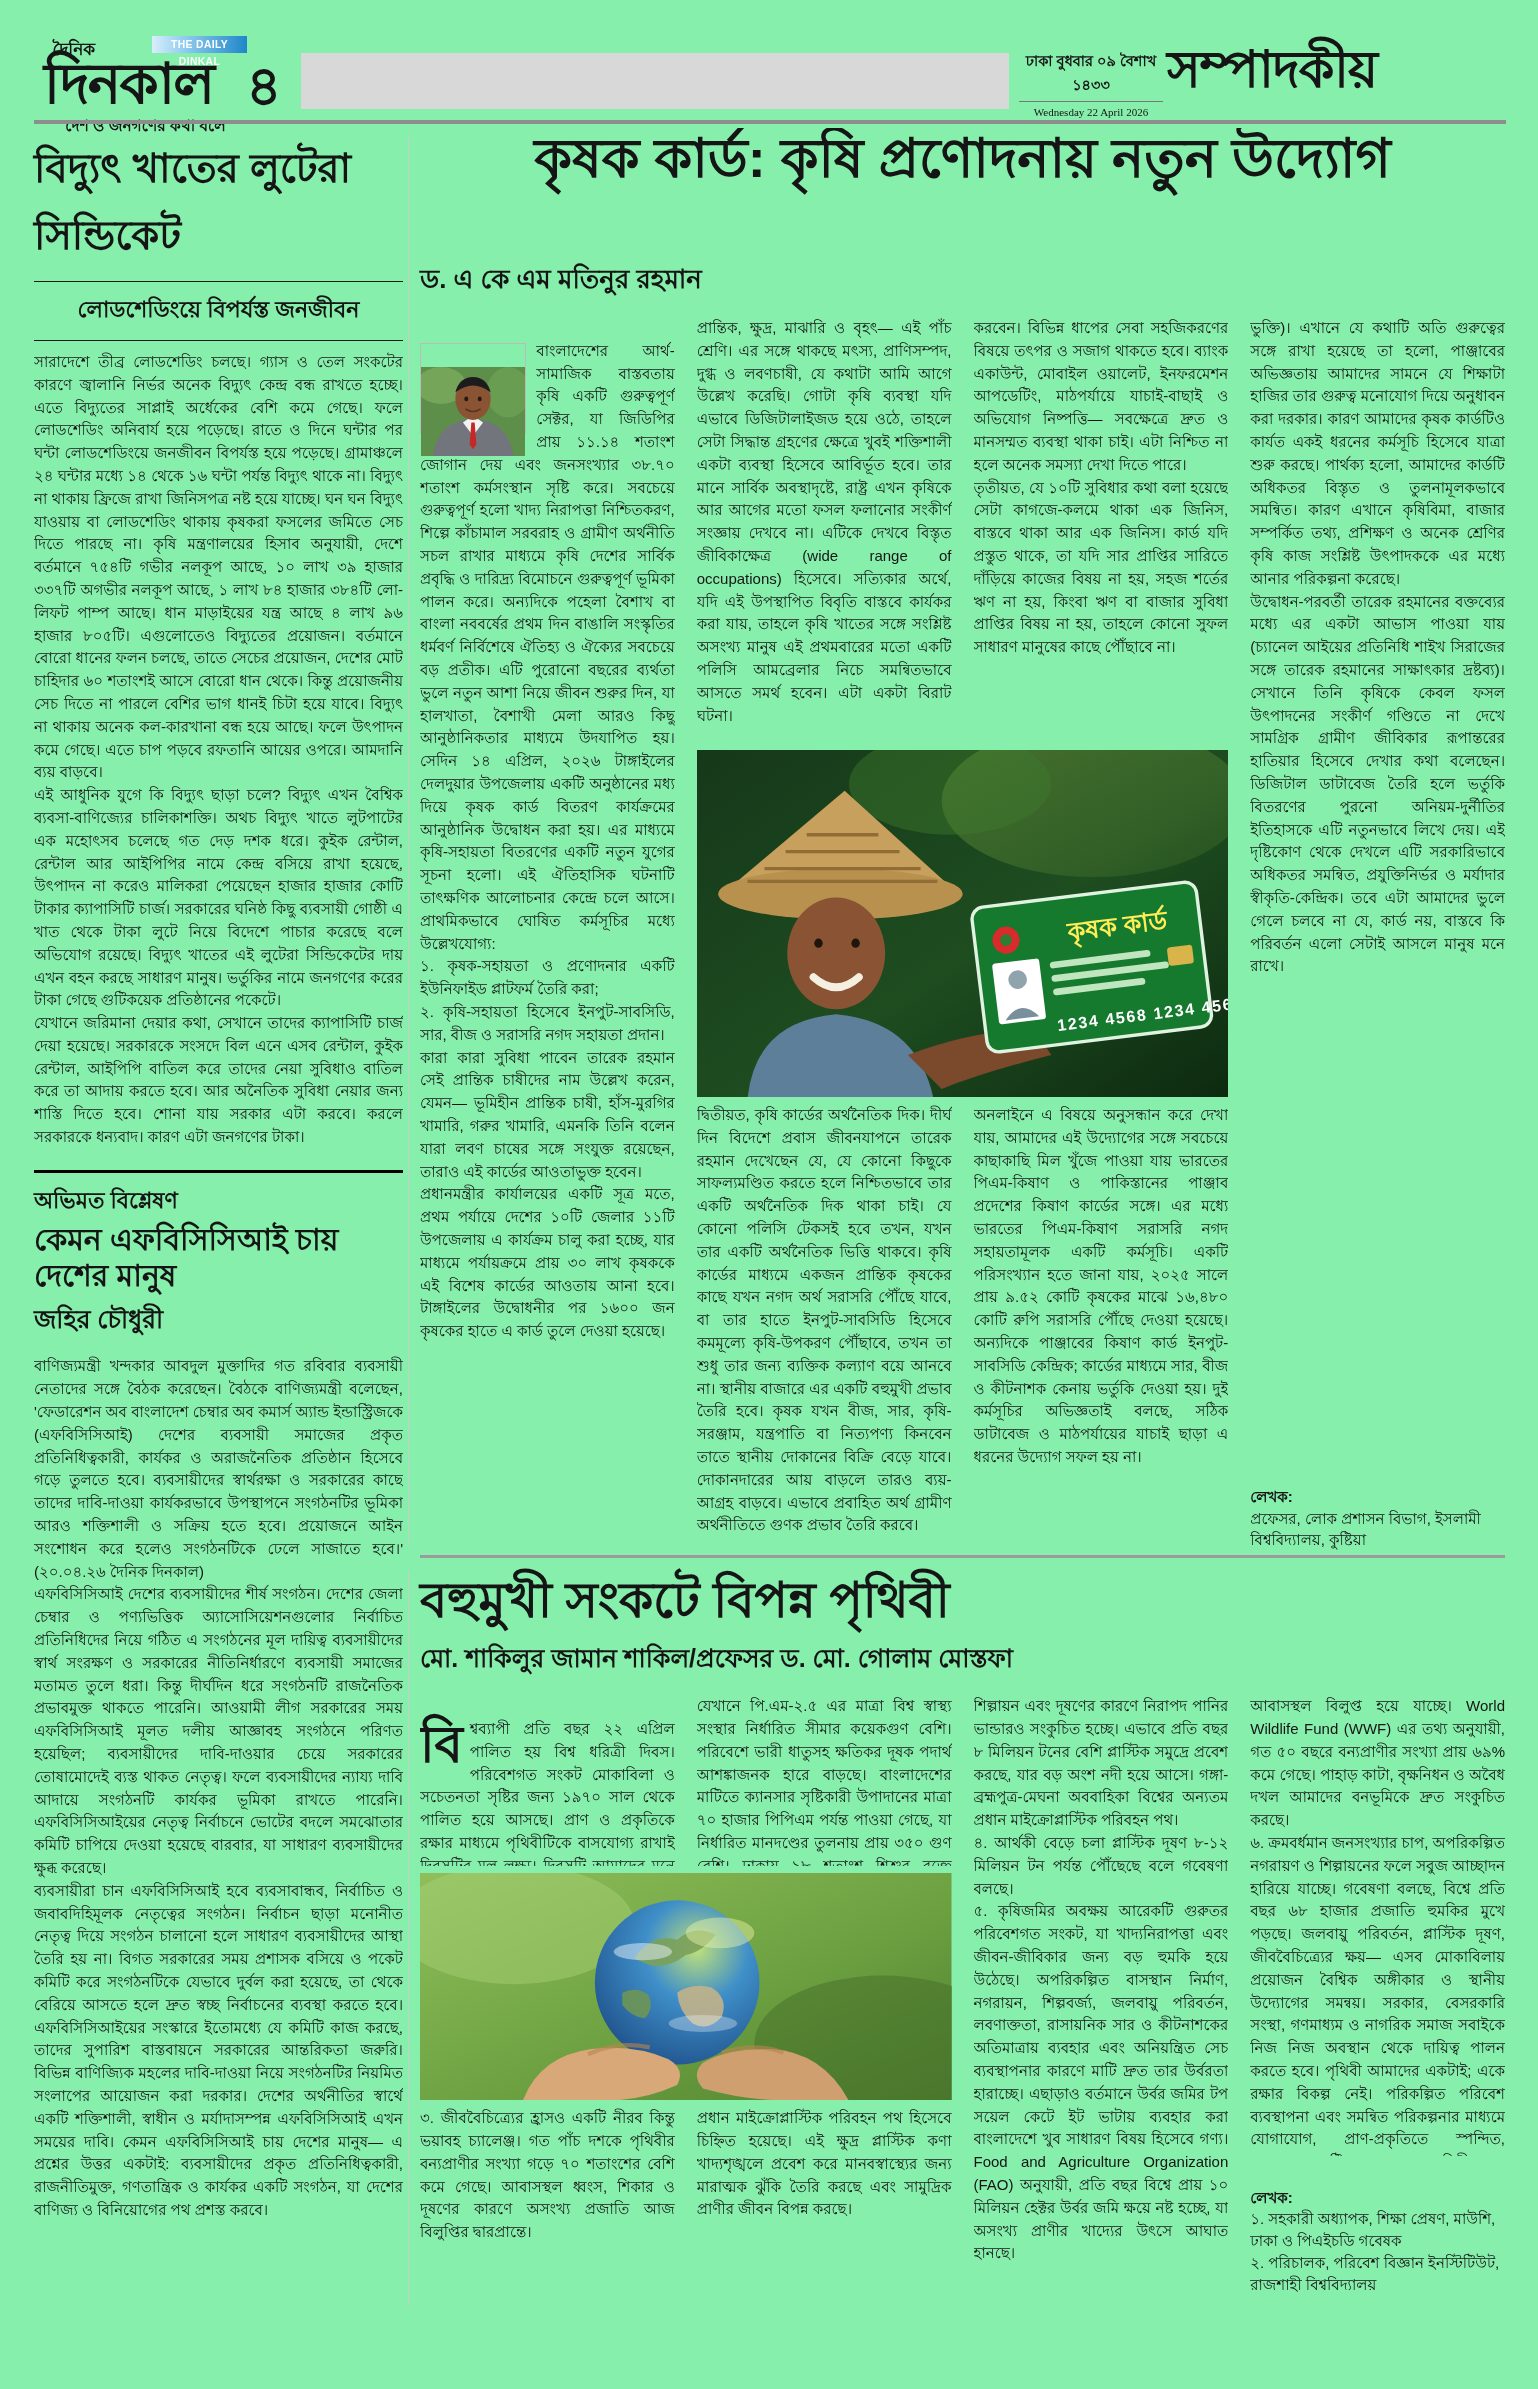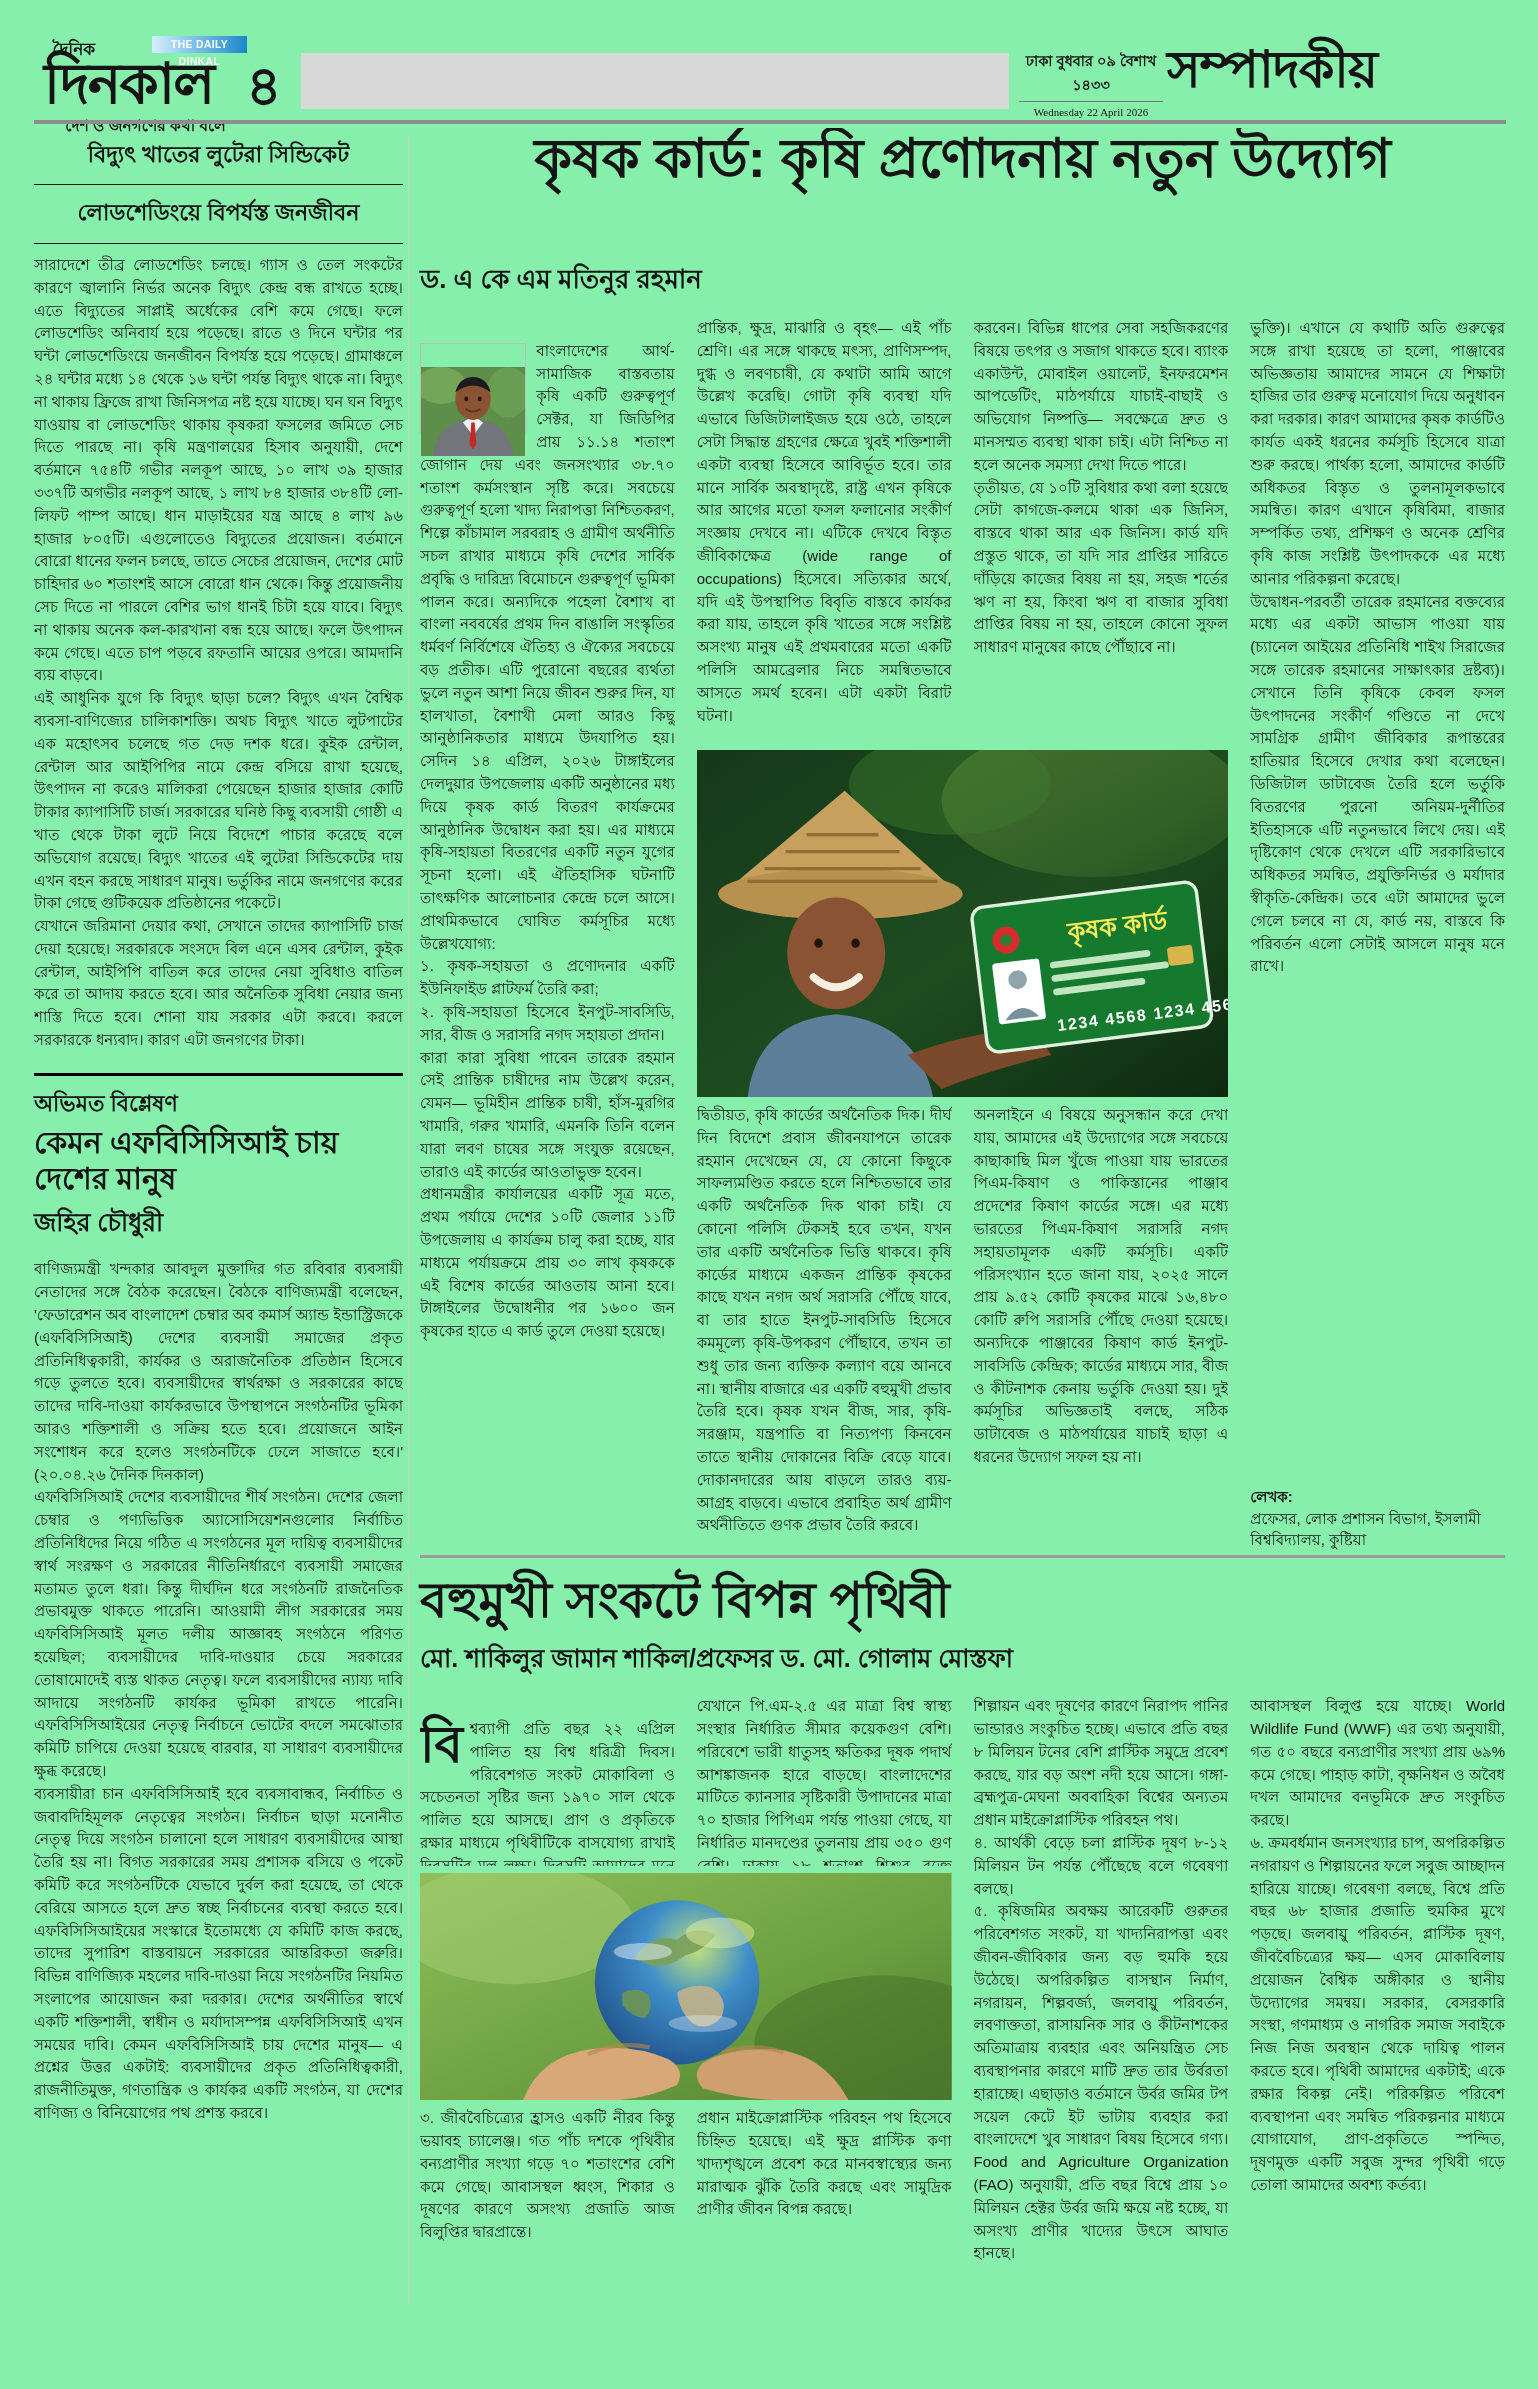--- a/index.html
+++ b/index.html
@@ -26,21 +26,21 @@
   .vrule-1 { position:absolute; left:408px; top:135px; width:0.9px; height:1410px; background:#cccccc; }
   .vrule-2 { position:absolute; left:408px; top:1571px; width:0.9px; height:735px; background:#cccccc; }
 
   
   .cell, .cell-text { text-align:justify; font-size:15px; line-height:1.52; white-space:pre-line; overflow:hidden; }
   .credit { margin-top:8.5px; font-size:15px; line-height:1.45; white-space:pre-line; }
   .credit b { font-weight:800; }
 
   
   .leftcol { position:absolute; left:34px; top:130px; width:369px; height:2184px; display:flex; flex-direction:column; }
-  .a1-head { font-size:22px; font-weight:800; text-align:center; padding:6.8px 0 10.3px; border-bottom:1.7px solid #1a1a1a; }
+  .a1-head { font-size:40px; font-weight:800; padding:6.8px 0 10.3px; border-bottom:1.7px solid #1a1a1a; }
   .a1-sub  { font-size:22px; font-weight:700; text-align:center; padding:10.3px 0; border-bottom:1.7px solid #1a1a1a; }
   .a1-body { height:805px; margin-top:10.3px; }
   .opinion-divider { border-top:3.4px solid #000; margin:13.7px 0 10.3px; }
   .a2-kicker { font-size:22px; font-weight:700; margin-bottom:1.7px; }
   .a2-head { font-size:30px; font-weight:800; line-height:1.2; margin-bottom:6.8px; }
   .a2-byline { font-size:25px; font-weight:700; margin-bottom:12px; }
   .a2-body { flex:1; }
 
   
   .mainart { position:absolute; left:420px; top:128px; width:1085px; }
@@ -256,18 +256,23 @@
       <div class="e-c1b cell">৩. জীববৈচিত্র্যের হ্রাসও একটি নীরব কিন্তু ভয়াবহ চ্যালেঞ্জ। গত পাঁচ দশকে পৃথিবীর বন্যপ্রাণীর সংখ্যা গড়ে ৭০ শতাংশের বেশি কমে গেছে। আবাসস্থল ধ্বংস, শিকার ও দূষণের কারণে অসংখ্য প্রজাতি আজ বিলুপ্তির দ্বারপ্রান্তে।</div>
       <div class="e-c2b cell">প্রধান মাইক্রোপ্লাস্টিক পরিবহন পথ হিসেবে চিহ্নিত হয়েছে। এই ক্ষুদ্র প্লাস্টিক কণা খাদ্যশৃঙ্খলে প্রবেশ করে মানবস্বাস্থ্যের জন্য মারাত্মক ঝুঁকি তৈরি করছে এবং সামুদ্রিক প্রাণীর জীবন বিপন্ন করছে।</div>
 
       <div class="e-c3 cell">শিল্পায়ন এবং দূষণের কারণে নিরাপদ পানির ভান্ডারও সংকুচিত হচ্ছে। এভাবে প্রতি বছর ৮ মিলিয়ন টনের বেশি প্লাস্টিক সমুদ্রে প্রবেশ করছে, যার বড় অংশ নদী হয়ে আসে। গঙ্গা-ব্রহ্মপুত্র-মেঘনা অববাহিকা বিশ্বের অন্যতম প্রধান মাইক্রোপ্লাস্টিক পরিবহন পথ।
 ৪. আর্থকী বেড়ে চলা প্লাস্টিক দূষণ ৮-১২ মিলিয়ন টন পর্যন্ত পৌঁছেছে বলে গবেষণা বলছে।
 ৫. কৃষিজমির অবক্ষয় আরেকটি গুরুতর পরিবেশগত সংকট, যা খাদ্যনিরাপত্তা এবং জীবন-জীবিকার জন্য বড় হুমকি হয়ে উঠেছে। অপরিকল্পিত বাসস্থান নির্মাণ, নগরায়ন, শিল্পবর্জ্য, জলবায়ু পরিবর্তন, লবণাক্ততা, রাসায়নিক সার ও কীটনাশকের অতিমাত্রায় ব্যবহার এবং অনিয়ন্ত্রিত সেচ ব্যবস্থাপনার কারণে মাটি দ্রুত তার উর্বরতা হারাচ্ছে। এছাড়াও বর্তমানে উর্বর জমির টপ সয়েল কেটে ইট ভাটায় ব্যবহার করা বাংলাদেশে খুব সাধারণ বিষয় হিসেবে গণ্য। Food and Agriculture Organization (FAO) অনুযায়ী, প্রতি বছর বিশ্বে প্রায় ১০ মিলিয়ন হেক্টর উর্বর জমি ক্ষয়ে নষ্ট হচ্ছে, যা অসংখ্য প্রাণীর খাদ্যের উৎসে আঘাত হানছে।</div>
 
       <div class="e-c4">
         <div class="cell-text">আবাসস্থল বিলুপ্ত হয়ে যাচ্ছে। World Wildlife Fund (WWF) এর তথ্য অনুযায়ী, গত ৫০ বছরে বন্যপ্রাণীর সংখ্যা প্রায় ৬৯% কমে গেছে। পাহাড় কাটা, বৃক্ষনিধন ও অবৈধ দখল আমাদের বনভূমিকে দ্রুত সংকুচিত করছে।
 ৬. ক্রমবর্ধমান জনসংখ্যার চাপ, অপরিকল্পিত নগরায়ণ ও শিল্পায়নের ফলে সবুজ আচ্ছাদন হারিয়ে যাচ্ছে। গবেষণা বলছে, বিশ্বে প্রতি বছর ৬৮ হাজার প্রজাতি হুমকির মুখে পড়ছে। জলবায়ু পরিবর্তন, প্লাস্টিক দূষণ, জীববৈচিত্র্যের ক্ষয়— এসব মোকাবিলায় প্রয়োজন বৈশ্বিক অঙ্গীকার ও স্থানীয় উদ্যোগের সমন্বয়। সরকার, বেসরকারি সংস্থা, গণমাধ্যম ও নাগরিক সমাজ সবাইকে নিজ নিজ অবস্থান থেকে দায়িত্ব পালন করতে হবে। পৃথিবী আমাদের একটাই; একে রক্ষার বিকল্প নেই। পরিকল্পিত পরিবেশ ব্যবস্থাপনা এবং সমন্বিত পরিকল্পনার মাধ্যমে যোগাযোগ, প্রাণ-প্রকৃতিতে স্পন্দিত, দূষণমুক্ত একটি সবুজ সুন্দর পৃথিবী গড়ে তোলা আমাদের অবশ্য কর্তব্য।</div>
+        <div class="credit">
+          <b>লেখক:</b>
+          <span>১. সহকারী অধ্যাপক, শিক্ষা প্রেষণ, মাউশি, ঢাকা ও পিএইচডি গবেষক
+২. পরিচালক, পরিবেশ বিজ্ঞান ইনস্টিটিউট, রাজশাহী বিশ্ববিদ্যালয়</span>
+        </div>
       </div>
     </div>
   </div>
 
 </div>
 
 
 </body></html>

